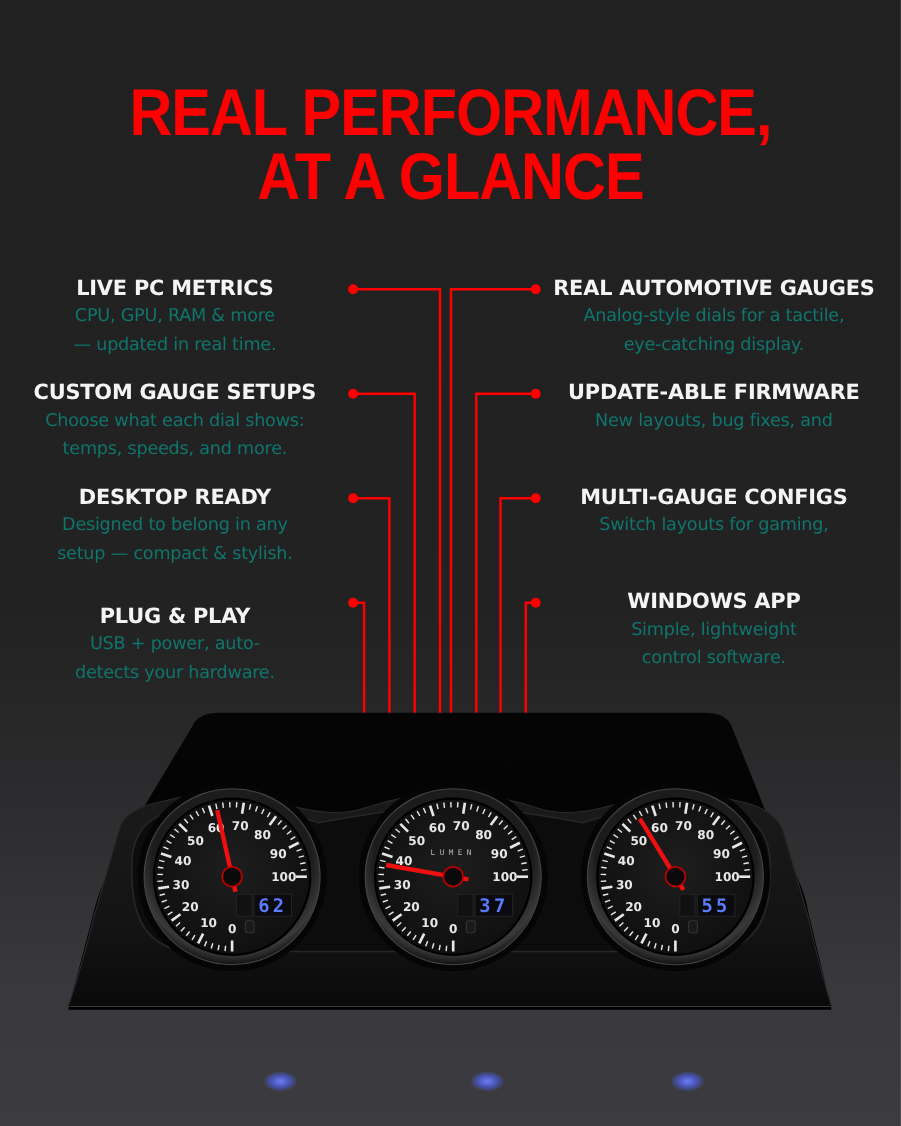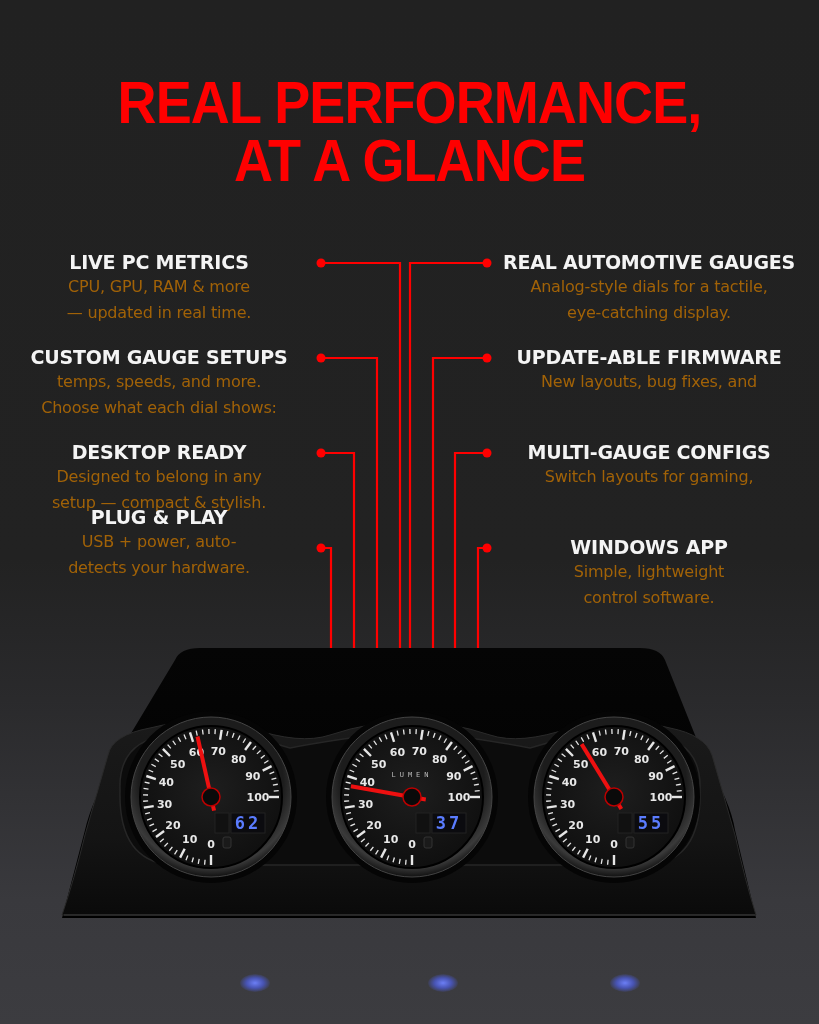--- a/index.html
+++ b/index.html
@@ -7,50 +7,50 @@
     background:linear-gradient(180deg,#212121 0px,#222222 560px,#2a2a2c 700px,#39393d 900px,#3c3c40 1024px);
     font-family:"DejaVu Sans","Liberation Sans",sans-serif;color:#ececec;}
   .headline{position:absolute;left:0;width:819px;top:74px;text-align:center;
     color:#ff0000;font-family:"Liberation Sans",sans-serif;font-weight:700;
     font-size:60px;line-height:58px;letter-spacing:-1px;transform:scaleX(0.9);transform-origin:center;}
   .headline div{white-space:nowrap;}
   .feat{position:absolute;width:300px;}
   .feat.left{text-align:center;right:510px;}
   .feat.right{text-align:center;left:499px;}
   .feat .t{font-weight:700;font-size:19px;line-height:24px;color:#f4f4f4;white-space:nowrap;letter-spacing:-0.2px;}
-  .feat .d{font-size:16px;line-height:26px;color:#a16207;white-space:nowrap;letter-spacing:-0.2px;}
+  .feat .d{font-size:16px;line-height:26px;color:#0f766e;white-space:nowrap;letter-spacing:-0.2px;}
   svg.lines{position:absolute;left:0;top:0;}
   .dash-wrap{position:absolute;left:0;top:0;}
   .glow{position:absolute;width:30px;height:18px;border-radius:50%;
     background:radial-gradient(ellipse at center,rgba(110,130,255,0.95) 0%,rgba(80,100,255,0.6) 40%,rgba(60,80,220,0) 75%);}
 </style>
 </head>
 <body>
 
 <div class="headline">
   <div>REAL PERFORMANCE,</div>
   <div>AT A GLANCE</div>
 </div>
 
 <div class="feat left" style="top:250px">
   <div class="t">LIVE PC METRICS</div>
   <div class="d">CPU, GPU, RAM &amp; more</div>
   <div class="d">— updated in real time.</div>
 </div>
 <div class="feat left" style="top:345px">
   <div class="t">CUSTOM GAUGE SETUPS</div>
+  <div class="d">Choose what each dial shows:</div>
   <div class="d">temps, speeds, and more.</div>
-  <div class="d">Choose what each dial shows:</div>
 </div>
 <div class="feat left" style="top:440px">
   <div class="t">DESKTOP READY</div>
   <div class="d">Designed to belong in any</div>
   <div class="d">setup — compact &amp; stylish.</div>
 </div>
-<div class="feat left" style="top:505px">
+<div class="feat left" style="top:548px">
   <div class="t">PLUG &amp; PLAY</div>
   <div class="d">USB + power, auto-</div>
   <div class="d">detects your hardware.</div>
 </div>
 
 <div class="feat right" style="top:250px">
   <div class="t">REAL AUTOMOTIVE GAUGES</div>
   <div class="d">Analog-style dials for a tactile,</div>
   <div class="d">eye-catching display.</div>
 </div>

